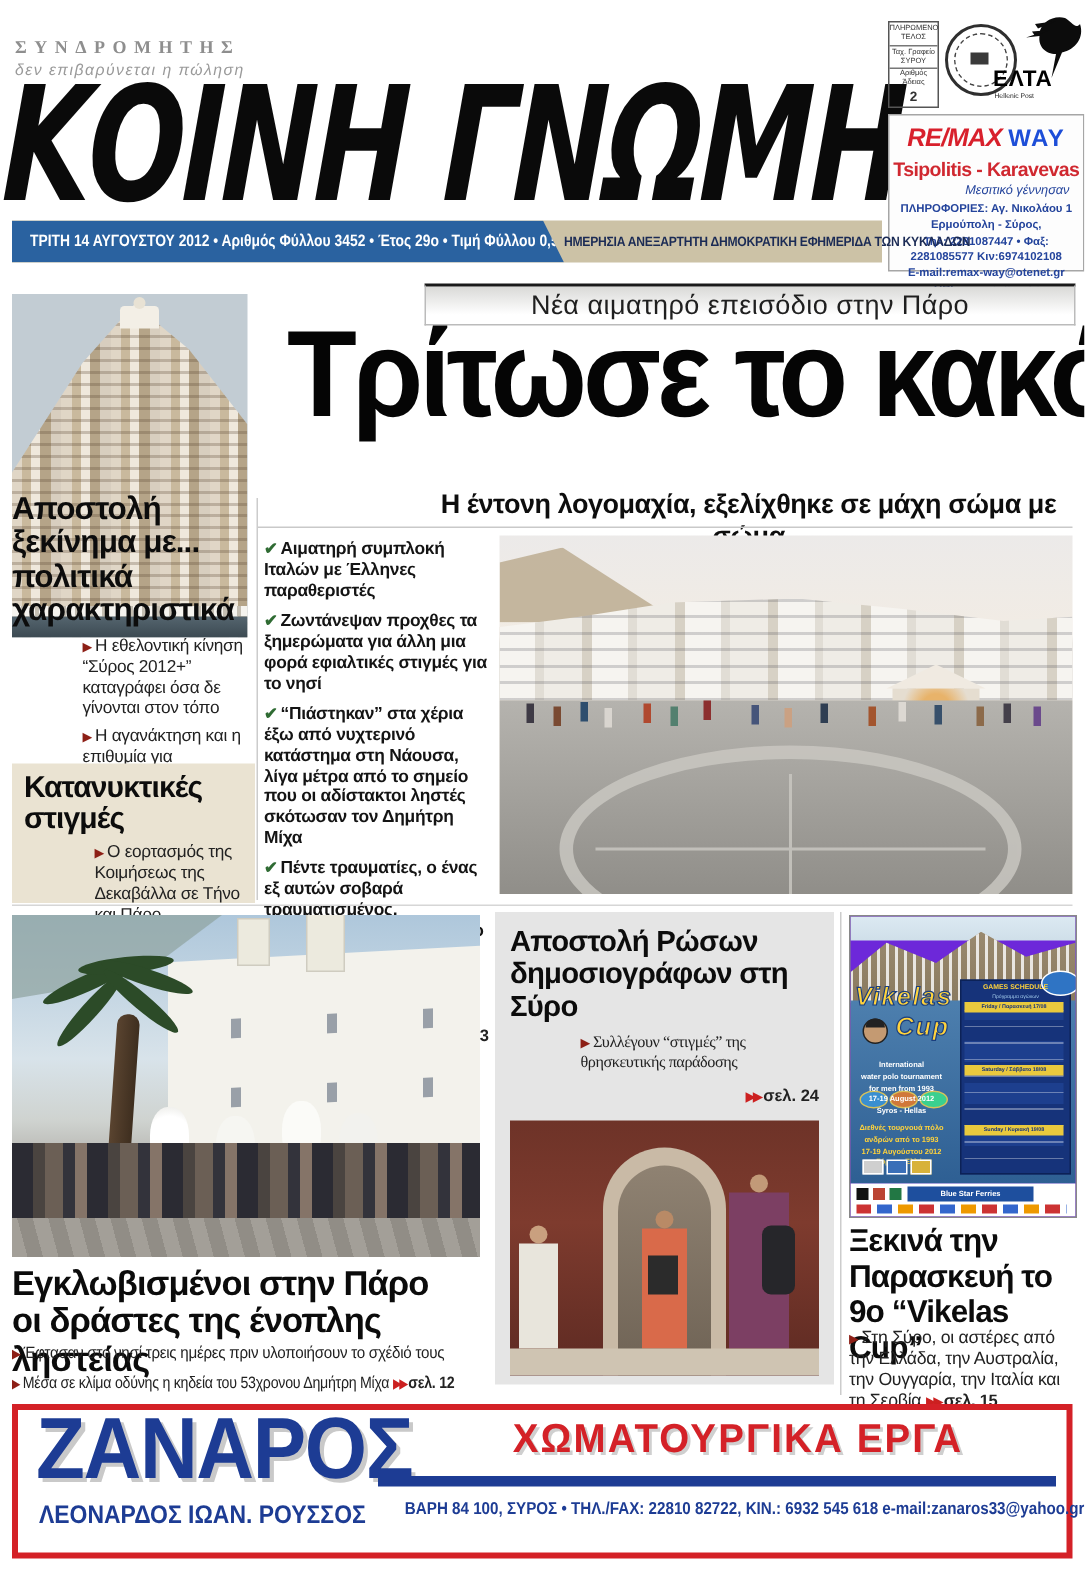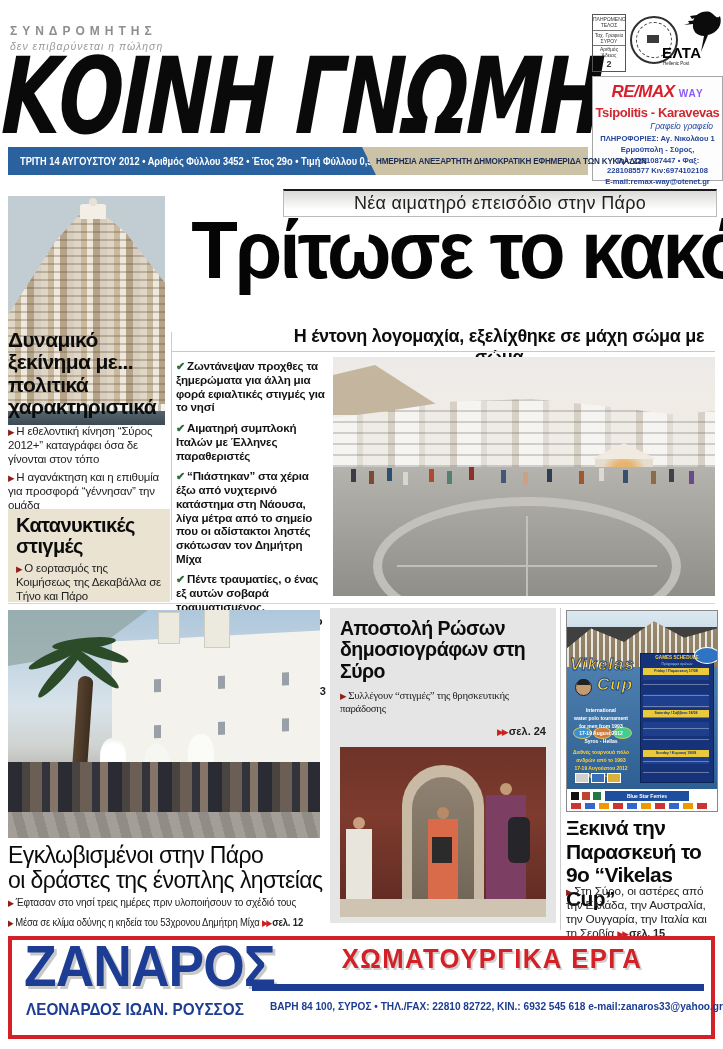--- a/index.html
+++ b/index.html
@@ -2,41 +2,41 @@
 <html><head>
 <meta charset="utf-8">
 <style>
   html,body{margin:0;padding:0;background:#fff;}
   #page{position:relative;width:723px;height:1049px;background:#fff;overflow:hidden;
         font-family:"Liberation Sans",sans-serif;color:#111;}
   .abs{position:absolute;}
 
   
   #subscriber{left:10px;top:24px;}
-  #sub-label{font-weight:bold;font-size:12px;letter-spacing:5px;color:#8e8e8e;}
+  #sub-label{font-weight:bold;font-size:12px;letter-spacing:5px;color:#8e8e8e;font-family:Liberation Serif, serif;}
   #sub-note{font-style:italic;font-size:10.5px;color:#9a9a9a;letter-spacing:1px;margin-top:2px;}
   #masthead{left:4px;top:48px;font-family:"DejaVu Sans",sans-serif;font-weight:bold;font-style:italic;
             font-size:106px;line-height:.92;letter-spacing:-3px;color:#0a0a0a;white-space:nowrap;
             transform:scaleX(.72) skewX(-3deg);transform-origin:0 0;}
 
   #paidbox{left:592px;top:14px;width:32px;height:56px;border:1px solid #555;font-size:5px;
            text-align:center;color:#333;line-height:1.25;}
   #paidbox .bb{border-bottom:1px solid #777;padding:1px 0;}
   #paidbox .big{font-size:9px;font-weight:bold;}
   #roundstamp{left:630px;top:16px;width:44px;height:44px;border:2px solid #2f2f2f;border-radius:50%;}
   #roundstamp::before{content:"";position:absolute;inset:4px;border:1px dashed #444;border-radius:50%;}
   #roundstamp::after{content:"";position:absolute;left:15px;top:17px;width:12px;height:8px;background:#3a3a3a;}
   #elta{left:660px;top:10px;width:62px;height:64px;}
   #elta svg{position:absolute;right:-2px;top:0;}
   #elta-label{position:absolute;left:2px;top:34px;font-weight:bold;font-size:15px;color:#000;letter-spacing:.5px;}
   #elta-sub{position:absolute;left:3px;top:51px;font-size:4.5px;color:#222;}
 
   #remax-box{left:592px;top:76px;width:129px;height:103px;border:1px solid #a6a6a6;background:#fdfdfd;text-align:center;}
   #remax-brand{margin-top:5px;font-size:17px;font-weight:bold;font-style:italic;color:#d8202c;letter-spacing:-.5px;}
-  #remax-brand .way{font-style:normal;font-size:10px;color:#8b5cf6;letter-spacing:1px;text-align:center;}
+  #remax-brand .way{font-style:normal;font-size:16px;color:#1d4ed8;letter-spacing:1px;text-align:center;}
   #remax-agents{margin-top:3px;font-size:13px;font-weight:bold;color:#d02830;letter-spacing:-.4px;}
   #remax-tagline{font-size:8.5px;font-style:italic;color:#24449c;text-align:right;padding-right:9px;margin-top:1px;}
   #remax-info{margin-top:3px;font-size:7.6px;font-weight:bold;color:#24449c;line-height:1.42;}
 
   #datebar{left:8px;top:147px;width:580px;height:28px;background:#ccc2a6;}
   #datebar-blue{position:absolute;left:0;top:0;width:368px;height:28px;background:#2a62a0;
                 clip-path:polygon(0 0,354px 0,368px 100%,0 100%);}
   #date-text{position:absolute;left:12px;top:0;line-height:28px;color:#fff;font-weight:bold;font-size:11px;
              white-space:nowrap;transform:scaleX(.84);transform-origin:0 50%;}
   #tagline-text{position:absolute;left:368px;top:0;width:208px;line-height:28px;text-align:center;
@@ -57,30 +57,30 @@
   #lead-bullets{left:176px;top:359px;width:150px;}
   .lb{margin-bottom:7px;font-size:11.6px;font-weight:bold;line-height:1.18;color:#141414;letter-spacing:-.2px;}
   .chk{color:#2f6b33;font-size:11px;margin-right:2px;}
   .pageref{font-size:11px;font-weight:bold;color:#222;}
   .pref{color:#cc2020;font-size:9px;margin-right:2px;letter-spacing:-2px;}
   #lead-ref{text-align:right;margin-top:-2px;}
 
   
   #story1{left:8px;top:329px;width:161px;}
   .colhead{font-size:21px;font-weight:bold;line-height:1.06;letter-spacing:-.6px;color:#0c0c0c;margin-bottom:7px;}
-  .colb{font-size:11.5px;line-height:1.2;color:#222;margin-bottom:5px;letter-spacing:-.2px;}
+  .colb{font-size:11.5px;line-height:1.2;color:#222;margin-bottom:5px;letter-spacing:-.2px;margin-left:47px;}
   .tri{color:#8d1f16;font-size:8.5px;margin-right:2px;}
   .refrow{text-align:right;}
   #vrule1{left:171px;top:332px;height:268px;border-left:1px solid #ccc;}
   #story2{left:8px;top:509px;width:146px;height:81px;background:#eae3d2;padding:6px 8px;}
   #story2 .colhead{font-size:20px;margin-bottom:5px;}
   #hr1{left:8px;top:603px;width:707px;border-top:1px solid #d6d6d6;}
 
   
-  #paros-title{left:8px;top:843px;width:322px;font-size:23px;font-weight:normal;line-height:1.1;
+  #paros-title{left:8px;top:843px;width:322px;font-size:23px;font-weight:bold;line-height:1.1;
                letter-spacing:-.6px;color:#0b0b0b;}
   .pbullet{position:absolute;font-size:11px;color:#222;white-space:nowrap;transform:scaleX(.92);
            transform-origin:0 50%;letter-spacing:-.2px;}
 
   #mid-box{left:330px;top:608px;width:206px;height:305px;background:#e5e5e5;padding:10px 10px 0;}
   #mid-box .colhead{font-size:19.5px;letter-spacing:-.5px;line-height:1.1;}
   #mid-box .colb{font-size:10.8px;letter-spacing:-.3px;font-family:Liberation Serif, serif;}
   #mid-ref{text-align:right;margin-top:6px;}
 
   #vrule2{left:560px;top:608px;height:322px;border-left:1px solid #ccc;}
@@ -161,21 +161,21 @@
   #fig-white{left:6px;top:82px;width:26px;height:70px;background:#e8e5dc;}
   #fig-white .head{background:#c9a07f;}
   #fig-orange{left:88px;top:72px;width:30px;height:80px;background:#d96a4a;}
   #fig-orange .head{background:#b98a66;}
   #fig-orange::after{content:"";position:absolute;left:4px;top:18px;width:20px;height:26px;background:#2b2b2b;}
   #fig-purple{left:146px;top:48px;width:40px;height:104px;background:#7c3f63;}
   #fig-purple .head{background:#c29a78;}
   #fig-purple::after{content:"";position:absolute;left:22px;top:22px;width:22px;height:46px;border-radius:6px;background:#26262a;}
 
   
-  #poster{left:566px;top:610px;width:150px;height:200px;border:1px solid #888;background:#404040;}
+  #poster{left:566px;top:610px;width:150px;height:200px;border:1px solid #888;background:#6d28d9;}
   #poster .p-sky{position:absolute;left:0;top:0;width:100%;height:16px;background:linear-gradient(#dce9f2,#cfdfe9);}
   #poster .p-hill{position:absolute;left:0;top:6px;width:100%;height:52px;
      background:
       repeating-linear-gradient(90deg, rgba(255,255,255,.8) 0 2px, transparent 2px 6px),
       linear-gradient(#9b8b70,#8a7a5f);
      clip-path:polygon(0 60%,16% 22%,38% 48%,58% 8%,78% 40%,100% 22%,100% 100%,0 100%);}
   #poster .p-sea{position:absolute;left:0;top:56px;width:100%;height:122px;background:linear-gradient(180deg,#4d7fae,#2e5f93);}
   #poster .p-title1{position:absolute;left:3px;top:44px;font-size:17px;font-weight:bold;font-style:italic;
      color:#ffd33c;-webkit-text-stroke:.8px #1a3e7e;letter-spacing:1px;}
   #poster .p-title2{position:absolute;left:30px;top:64px;font-size:17px;font-weight:bold;font-style:italic;
@@ -249,21 +249,21 @@
     <div id="elta-label">ΕΛΤΑ</div>
     <div id="elta-sub">Hellenic Post</div>
   </div>
 
   <div class="abs" id="remax-box">
     <div id="remax-brand">
       <span>RE/MAX</span>
       <span class="way">WAY</span>
     </div>
     <div id="remax-agents">Tsipolitis - Karavevas</div>
-    <div id="remax-tagline">Γραφείο γραφείο</div>
+    <div id="remax-tagline">Μεσιτικό γέννησαν</div>
     <div id="remax-info">
       <div>ΠΛΗΡΟΦΟΡΙΕΣ: Αγ. Νικολάου 1</div>
       <div>Ερμούπολη - Σύρος,</div>
       <div>Τηλ: 2281087447 • Φαξ:</div>
       <div>2281085577 Κιν:6974102108</div>
       <div>E-mail:remax-way@otenet.gr</div>
       <div>URL:www.remax.gr</div>
     </div>
   </div>
 
@@ -280,39 +280,39 @@
     <div class="boats"></div>
     <div class="water"></div>
   </div>
 
   <div class="abs" id="kicker">Νέα αιματηρό επεισόδιο στην Πάρο</div>
   <div class="abs" id="headline">Τρίτωσε το κακό</div>
   <div class="abs" id="subhead">Η έντονη λογομαχία, εξελίχθηκε σε μάχη σώμα με σώμα</div>
   <div class="abs" id="lead-rule"></div>
 
   <div class="abs" id="lead-bullets">
+    <div class="lb"><span class="chk">✔</span><span>Αιματηρή συμπλοκή Ιταλών με Έλληνες παραθεριστές</span></div>
     <div class="lb"><span class="chk">✔</span><span>Ζωντάνεψαν προχθες τα ξημερώματα για άλλη μια φορά εφιαλτικές στιγμές για το νησί</span></div>
-    <div class="lb"><span class="chk">✔</span><span>Αιματηρή συμπλοκή Ιταλών με Έλληνες παραθεριστές</span></div>
     <div class="lb"><span class="chk">✔</span><span>“Πιάστηκαν” στα χέρια έξω από νυχτερινό κατάστημα στη Νάουσα, λίγα μέτρα από το σημείο που οι αδίστακτοι ληστές σκότωσαν τον Δημήτρη Μίχα</span></div>
     <div class="lb"><span class="chk">✔</span><span>Πέντε τραυματίες, ο ένας εξ αυτών σοβαρά τραυματισμένος, διεκομίσθη στο νοσοκομείο της Νάξου</span></div>
     <div class="lb"><span class="chk">✔</span><span>“Πληγή” η ελλιπής αστυνόμευση στο νησί</span></div>
     <div id="lead-ref"><span class="pref">▶▶</span><span class="pageref">σελ. 13</span></div>
   </div>
 
   <div class="abs photo" id="photo-naoussa">
     <div class="hill"></div>
     <div class="town"></div>
     <div class="tent"></div>
     <div class="pave"></div>
     <div class="ring"></div>
     <div class="crowd"></div>
   </div>
 
   <div class="abs" id="story1">
-    <div class="colhead">Δυναμικό ξεκίνημα με... πολιτικά χαρακτηριστικά</div>
+    <div class="colhead">Αποστολή ξεκίνημα με... πολιτικά χαρακτηριστικά</div>
     <div class="colb"><span class="tri">▶</span><span>Η εθελοντική κίνηση “Σύρος 2012+” καταγράφει όσα δε γίνονται στον τόπο</span></div>
     <div class="colb"><span class="tri">▶</span><span>Η αγανάκτηση και η επιθυμία για προσφορά “γέννησαν” την ομάδα</span></div>
     <div class="refrow"><span class="pref">▶▶</span><span class="pageref">σελ. 16</span></div>
   </div>
 
   <div class="abs" id="vrule1"></div>
 
   <div class="abs" id="story2">
     <div class="colhead">Κατανυκτικές στιγμές</div>
     <div class="colb"><span class="tri">▶</span><span>Ο εορτασμός της Κοιμήσεως της Δεκαβάλλα σε Τήνο και Πάρο</span></div>

